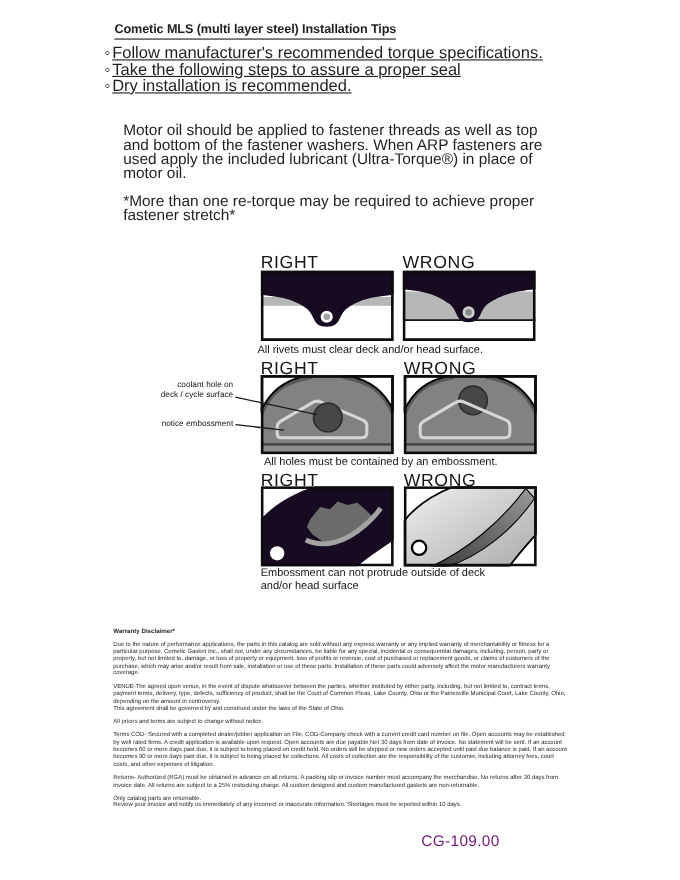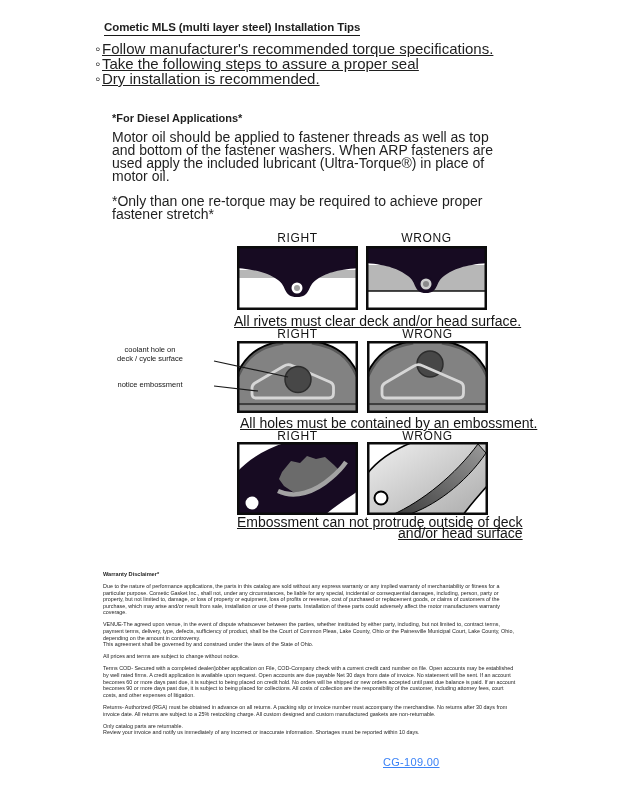--- a/index.html
+++ b/index.html
@@ -29,60 +29,59 @@
   .marker { display: inline-block; width: 7px; }
 
   
   .diesel { left: 112px; top: 112px; width: 396px; }
   .diesel-heading { font-size: 11px; font-weight: bold; margin: 0 0 7px 0; }
   .diesel p { font-size: 14px; line-height: 13px; margin: 0 0 7px 0; }
   .diesel .note { margin-top: 12px; }
 
   
   .dg-header {
-    width: 121px; text-align: center;
-    font-size: 12px; letter-spacing: 0.6px; color: #151515;
+    width: 121px; 
+    font-size: 16px; letter-spacing: 0.6px; color: #151515;
   }
-  .caption { font-size: 14px; color: #151515; text-decoration: underline; }
-  .caption2lines { line-height: 10.5px; text-align: right; }
+  .caption { font-size: 10px; color: #151515; }
+  .caption2lines { line-height: 10.5px; }
   .ptr-label {
-    left: 88px; width: 124px; text-align: center;
+    left: 88px; width: 124px; text-align: right;
     font-size: 7.5px; line-height: 9px; color: #151515;
   }
 
   .dg-box { width: 121px; display: block; }
   .overlay { left: 0; top: 0; pointer-events: none; z-index: 5; }
 
   
   .disclaimer { left: 103px; top: 571px; width: 414px; }
   .disclaimer-heading { font-size: 5.6px; font-weight: bold; margin: 0 0 6px 0; }
   .disclaimer p {
     font-size: 5.4px; line-height: 6.6px; margin: 0 0 5.5px 0;
     white-space: pre-line;
   }
 
-  .doc-number { left: 383px; top: 756px; font-size: 11px; letter-spacing: 0.3px; color: #3b82f6; text-decoration: underline; }
+  .doc-number { left: 383px; top: 756px; font-size: 14px; letter-spacing: 0.3px; color: #701a75; }
 </style>
 </head>
 <body>
 
 <div class="page">
 
   <div class="abs title">Cometic MLS (multi layer steel) Installation Tips</div>
 
   <div class="abs bullets">
     <div class="bullet-row"><span class="marker">◦</span><span>Follow manufacturer's recommended torque specifications.</span></div>
     <div class="bullet-row"><span class="marker">◦</span><span>Take the following steps to assure a proper seal</span></div>
     <div class="bullet-row"><span class="marker">◦</span><span>Dry installation is recommended.</span></div>
   </div>
 
   <div class="abs diesel">
-    <div class="diesel-heading">*For Diesel Applications*</div>
     <p>Motor oil should be applied to fastener threads as well as top and bottom of the fastener washers. When ARP fasteners are used apply the included lubricant (Ultra-Torque®) in place of motor oil.</p>
-    <p class="note">*Only than one re-torque may be required to achieve proper fastener stretch*</p>
+    <p class="note">*More than one re-torque may be required to achieve proper fastener stretch*</p>
   </div>
 
   <div class="abs dg-header" style="left:237px; top:231px;">RIGHT</div>
   <div class="abs dg-header" style="left:366px; top:231px;">WRONG</div>
 
   <svg class="abs dg-box" style="left:237px; top:246px;" width="121" height="64" viewBox="0 0 121 64">
     <rect width="121" height="64" fill="#ffffff"></rect>
     <rect y="24" width="121" height="8" fill="#b7b7b7"></rect>
     <path d="M0,0 H121 V22 C99,24 89,27 79,34 C70,40 74,51 60,51 C46,51 50,40 41,34 C31,27 21,24 0,22 Z" fill="#170b22"></path>
     <circle cx="60" cy="42" r="6.5" fill="#ffffff" stroke="#170b22" stroke-width="2"></circle>

